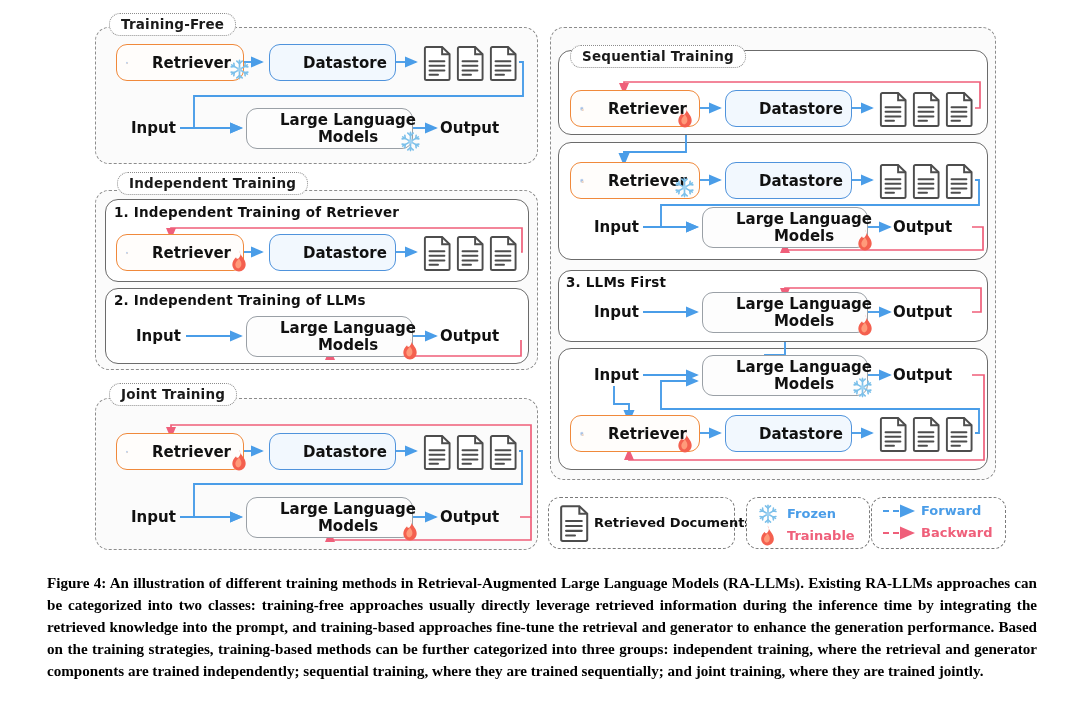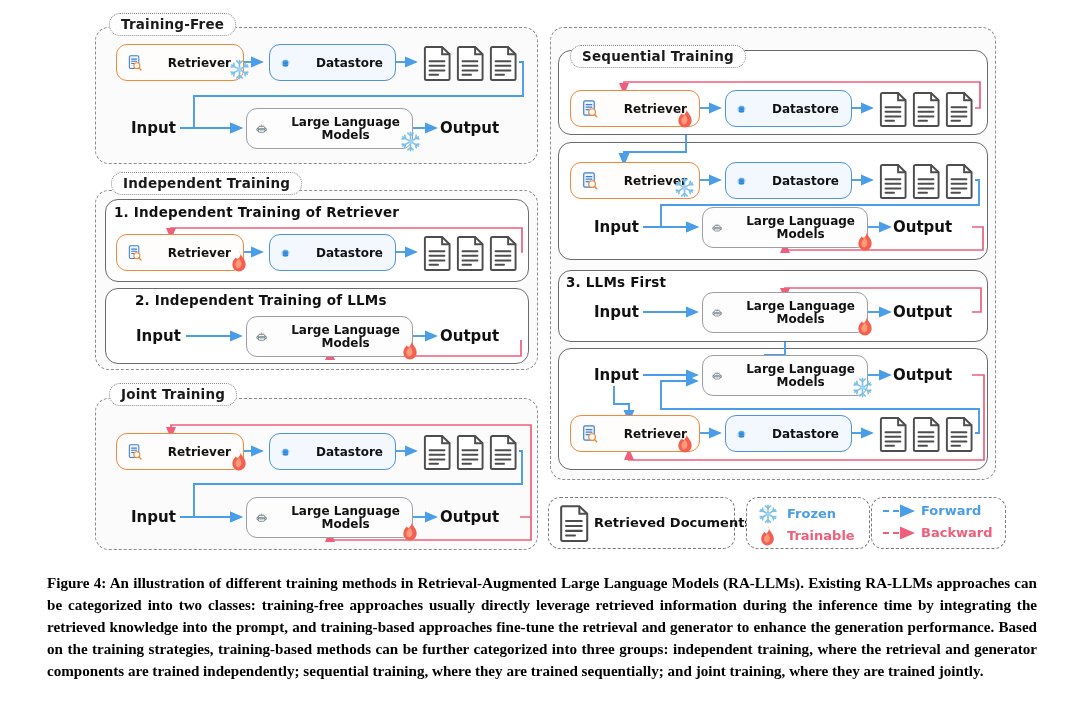--- a/index.html
+++ b/index.html
@@ -56,21 +56,21 @@
   }
 
   
   .comp {
     position:absolute;
     display:flex;
     align-items:center;
     gap:24px;
     padding:0 12px 0 9px;
     border-radius:11px;
-    font-size:12px;
+    font-size:15px;
     font-weight:700;
     color:#111;
     white-space:nowrap;
     z-index:12;
   }
   .comp.retriever {
     border:1.7px solid #f0893b;
     background:#fffdfb;
   }
   .comp.datastore {
@@ -272,21 +272,21 @@
     </span>
   </div>
   <div class="badge" style="left:399px; top:130px;">
     <svg width="23" height="23">
         <use href="#ic-snow"></use>
       </svg>
   </div>
   <div class="plaintext" style="left:440px; top:119px;">Output</div>
 
   <div class="group-box" style="left:95px; top:190px; width:443px; height:180px;"></div>
-  <div class="group-label" style="left:111px; top:172px;">Independent Training</div>
+  <div class="group-label" style="left:117px; top:172px;">Independent Training</div>
 
   <div class="panel" style="left:105px; top:199px; width:424px; height:83px;"></div>
   <div class="panel-title" style="left:114px; top:204px;">1. Independent Training of Retriever</div>
 
   <svg class="wires">
     <line x1="244" y1="252" x2="262" y2="252" stroke="#4a9de8" stroke-width="1.9" marker-end="url(#ah-fwd)"></line>
     <line x1="396" y1="252" x2="416" y2="252" stroke="#4a9de8" stroke-width="1.9" marker-end="url(#ah-fwd)"></line>
 
     <path d="M521 252 L522 252 L522 228 L171 228 L171 238" fill="none" stroke="#ef5f7a" stroke-width="1.7" marker-end="url(#ah-bwd)"></path>
   </svg>
@@ -316,21 +316,21 @@
       </svg>
     <svg width="30" height="36">
         <use href="#ic-doc"></use>
       </svg>
     <svg width="30" height="36">
         <use href="#ic-doc"></use>
       </svg>
   </div>
 
   <div class="panel" style="left:105px; top:288px; width:424px; height:76px;"></div>
-  <div class="panel-title" style="left:114px; top:292px;margin-left:21px;">2. Independent Training of LLMs</div>
+  <div class="panel-title" style="left:114px; top:292px;">2. Independent Training of LLMs</div>
 
   <svg class="wires">
     <line x1="186" y1="336" x2="241" y2="336" stroke="#4a9de8" stroke-width="1.9" marker-end="url(#ah-fwd)"></line>
     <line x1="413" y1="336" x2="436" y2="336" stroke="#4a9de8" stroke-width="1.9" marker-end="url(#ah-fwd)"></line>
 
     <path d="M521 340 L521 356 L330 356 L330 350" fill="none" stroke="#ef5f7a" stroke-width="1.7" marker-end="url(#ah-bwd)"></path>
   </svg>
 
   <div class="plaintext" style="left:136px; top:327px;">Input</div>
 

